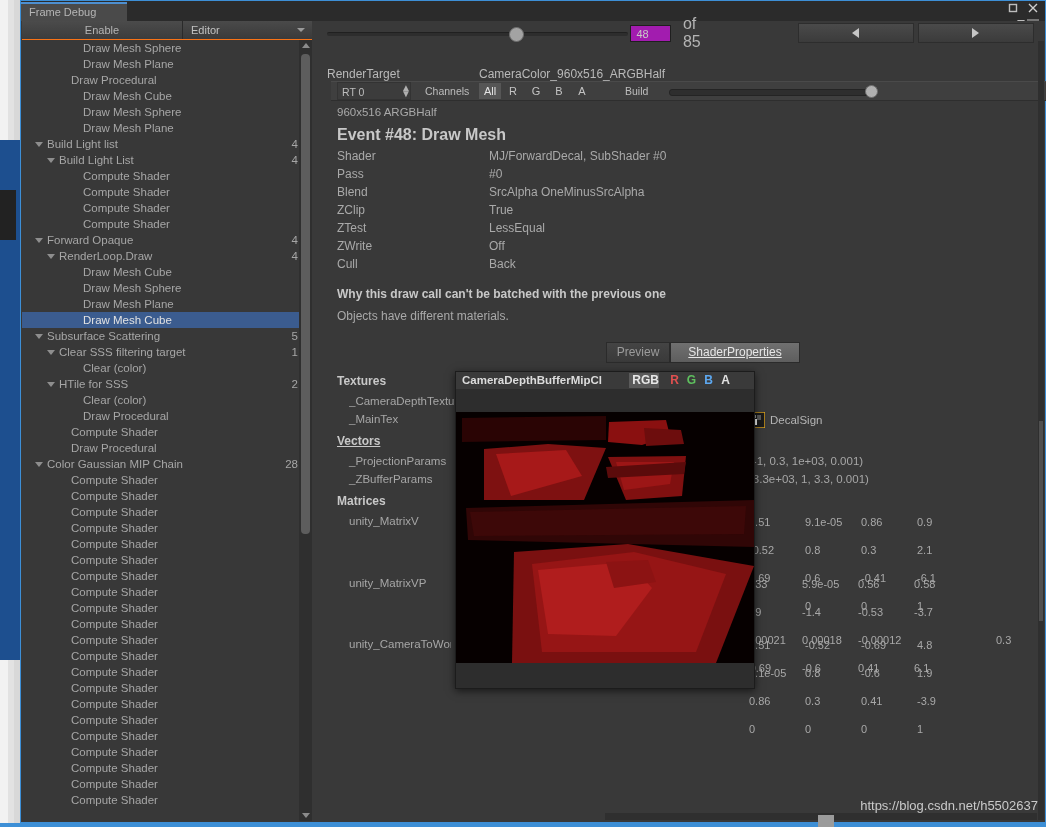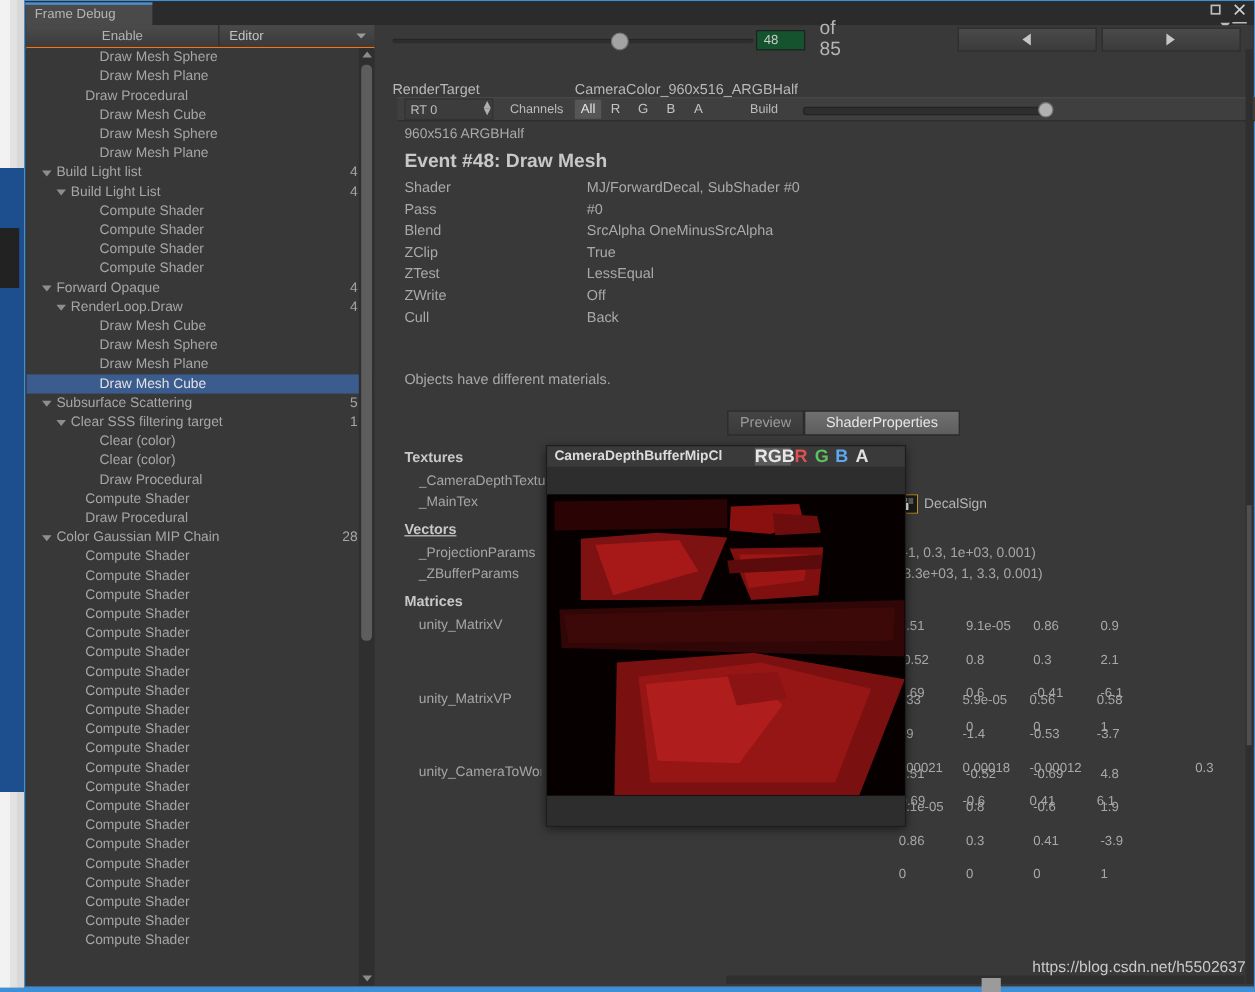--- a/index.html
+++ b/index.html
@@ -169,21 +169,21 @@
     border-top: 1px solid #202020;
   }
   .slider-track .knob {
     position: absolute; left: 182px; top: 4px;
     width: 13px; height: 13px; border-radius: 50%;
     background: #a3a3a3;
     border: 1px solid #6d6d6d;
   }
   .ev-num {
     width: 48px; height: 17px;
-    background: #14532d; border: 1px solid #1f1f1f;
+    background: #a21caf; border: 1px solid #1f1f1f;
     color: #c8c8c8; font-size: 11px; line-height: 16px;
     padding-left: 5px; box-sizing: border-box;
     margin-left: 2px;
   }
   .ev-of {
     color: #b4b4b4; font-size: 16px; margin-left: 12px;
   }
   .nav-btn {
     width: 140px; height: 18px;
     background: linear-gradient(#4a4a4a,#3b3b3b);
@@ -268,20 +268,21 @@
   .pp-tab {
     height: 21px; box-sizing: border-box;
     font-size: 12px; line-height: 19px; text-align: center;
     border: 1px solid #2b2b2b;
     color: #9b9b9b;
     background: linear-gradient(#444,#3a3a3a);
   }
   .pp-tab.active {
     background: linear-gradient(#707070,#5e5e5e);
     color: #e6e6e6;
+    text-decoration: underline;
   }
 
   .sec-head {
     position: absolute; left: 316px;
     font-size: 12px; font-weight: bold; color: #c8c8c8;
   }
   .prop {
     position: absolute; left: 328px;
     font-size: 11.5px; color: #a6a6a6;
     white-space: nowrap;
@@ -326,21 +327,21 @@
     border-bottom: 1px solid #282828;
   }
   .popup-title {
     position: absolute; left: 6px; top: 0;
     font-size: 11.5px; font-weight: bold; color: #dcdcdc;
     line-height: 17px;
     max-width: 160px; overflow: hidden; white-space: nowrap;
   }
   .pchip {
     position: absolute; top: 1px; height: 15px; width: 17px;
-    font-size: 15px; font-weight: bold; line-height: 15px; text-align: left;
+    font-size: 12px; font-weight: bold; line-height: 15px; text-align: right;
   }
   .pchip.rgb { width: 30px; background: #5a5a5a; color: #e7e7e7; }
   .pop-canvas {
     position: absolute; left: 0; top: 17px; right: 0; bottom: 0;
     background: #2d2d2d;
   }
   .img-area {
     position: absolute; left: 0; top: 23px; width: 298px; height: 251px;
     background: #060000;
     overflow: hidden;
@@ -486,20 +487,25 @@
             <span class="lbl" style="left: 25px;">Subsurface Scattering</span>
             <span class="cnt">5</span>
           </div>
           <div class="row">
             <span class="tri" style="left: 25px;"></span>
             <span class="lbl" style="left: 37px;">Clear SSS filtering target</span>
             <span class="cnt">1</span>
           </div>
           <div class="row">
             <span class="lbl" style="left: 61px;">Clear (color)</span>
+          </div>
+          <div class="row">
+            <span class="tri" style="left: 25px;"></span>
+            <span class="lbl" style="left: 37px;">HTile for SSS</span>
+            <span class="cnt">2</span>
           </div>
           <div class="row">
             <span class="lbl" style="left: 61px;">Clear (color)</span>
           </div>
           <div class="row">
             <span class="lbl" style="left: 61px;">Draw Procedural</span>
           </div>
           <div class="row">
             <span class="lbl" style="left: 49px;">Compute Shader</span>
           </div>
@@ -647,20 +653,21 @@
           <div class="kv" style="top: 218px; left: 24px;">
             <span class="k">ZWrite</span>
             <span class="v">Off</span>
           </div>
           <div class="kv" style="top: 236px; left: 24px;">
             <span class="k">Cull</span>
             <span class="v">Back</span>
           </div>
         </div>
 
+      <div class="why-title" style="left:24px; top:266px;">Why this draw call can't be batched with the previous one</div>
       <div class="why-body" style="left:24px; top:288px;">Objects have different materials.</div>
 
       <div class="tabs-pp" style="left:280px; top:321px;">
         <div class="pp-tab" style="width:64px;">Preview</div>
         <div class="pp-tab active" style="width:130px;">ShaderProperties</div>
       </div>
 
       <div class="sec-head" style="left:24px; top:353px;">Textures</div>
       <div class="prop" style="left:36px; top:374px; max-width:120px; overflow:hidden;">_CameraDepthTexture</div>
       <div class="prop" style="left:36px; top:392px;">_MainTex</div>

